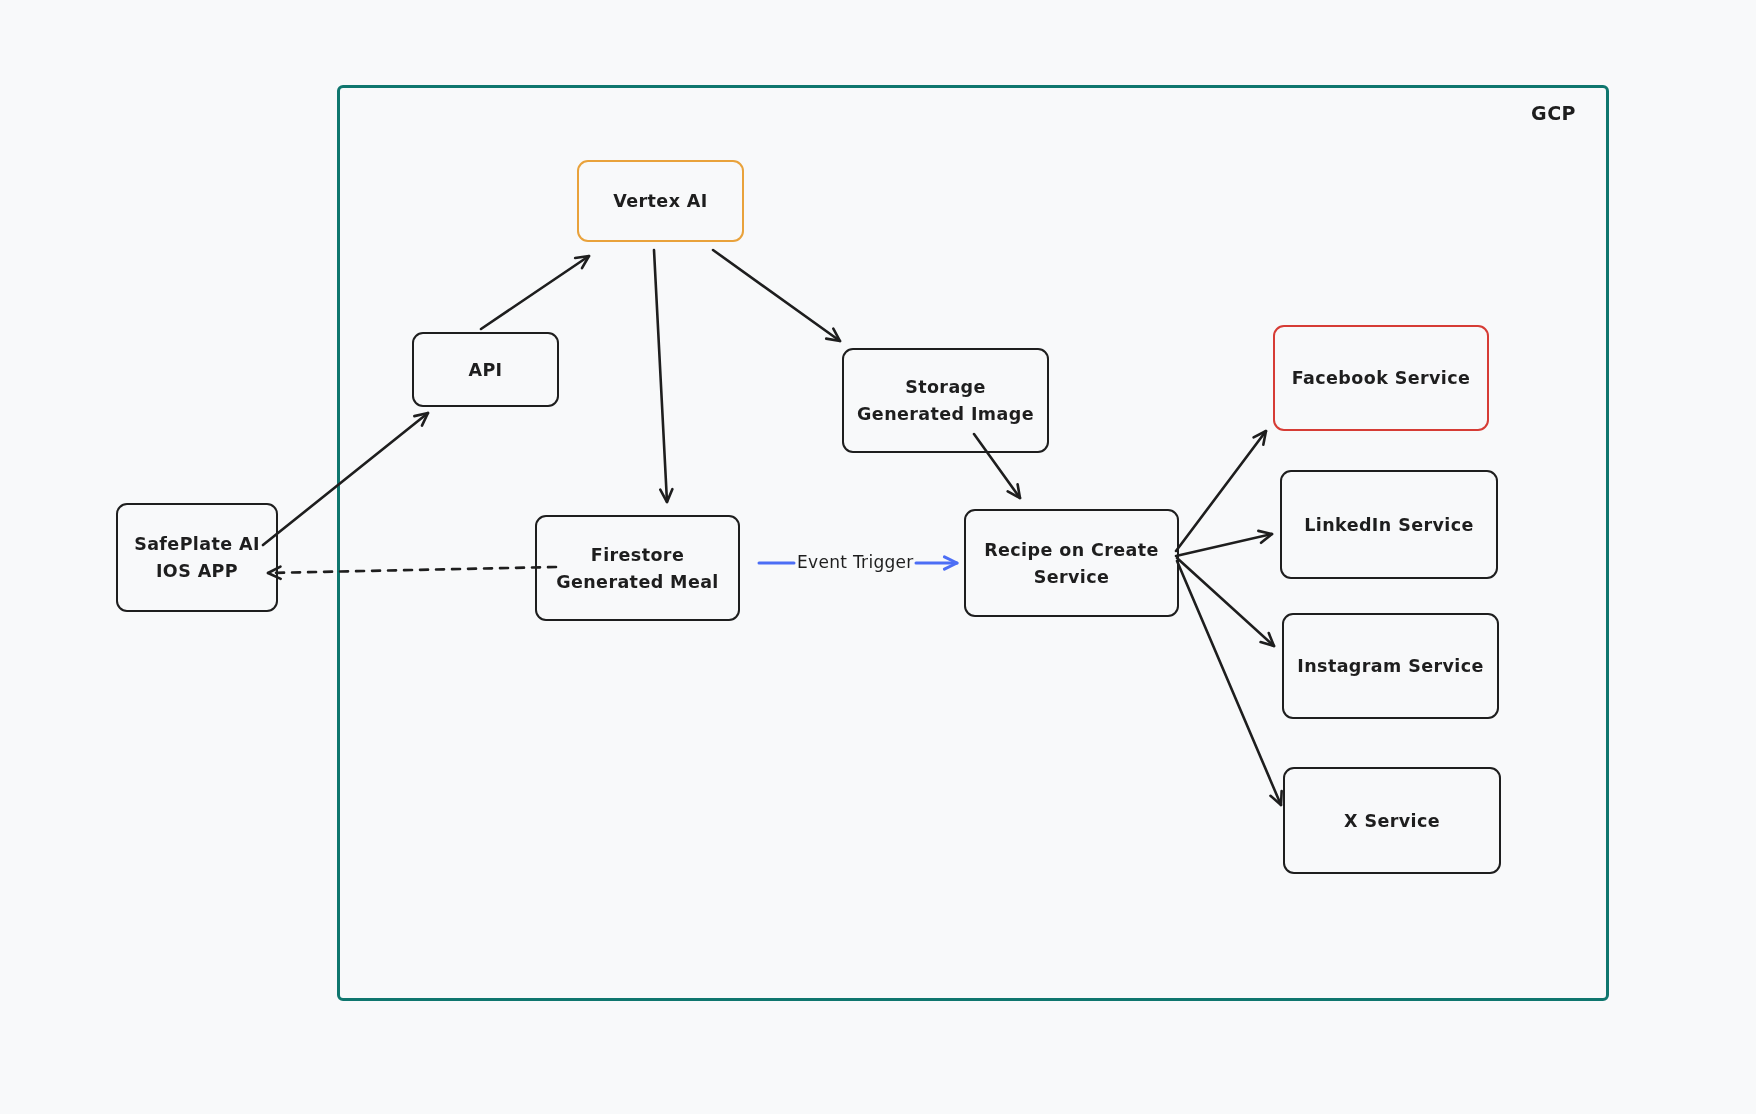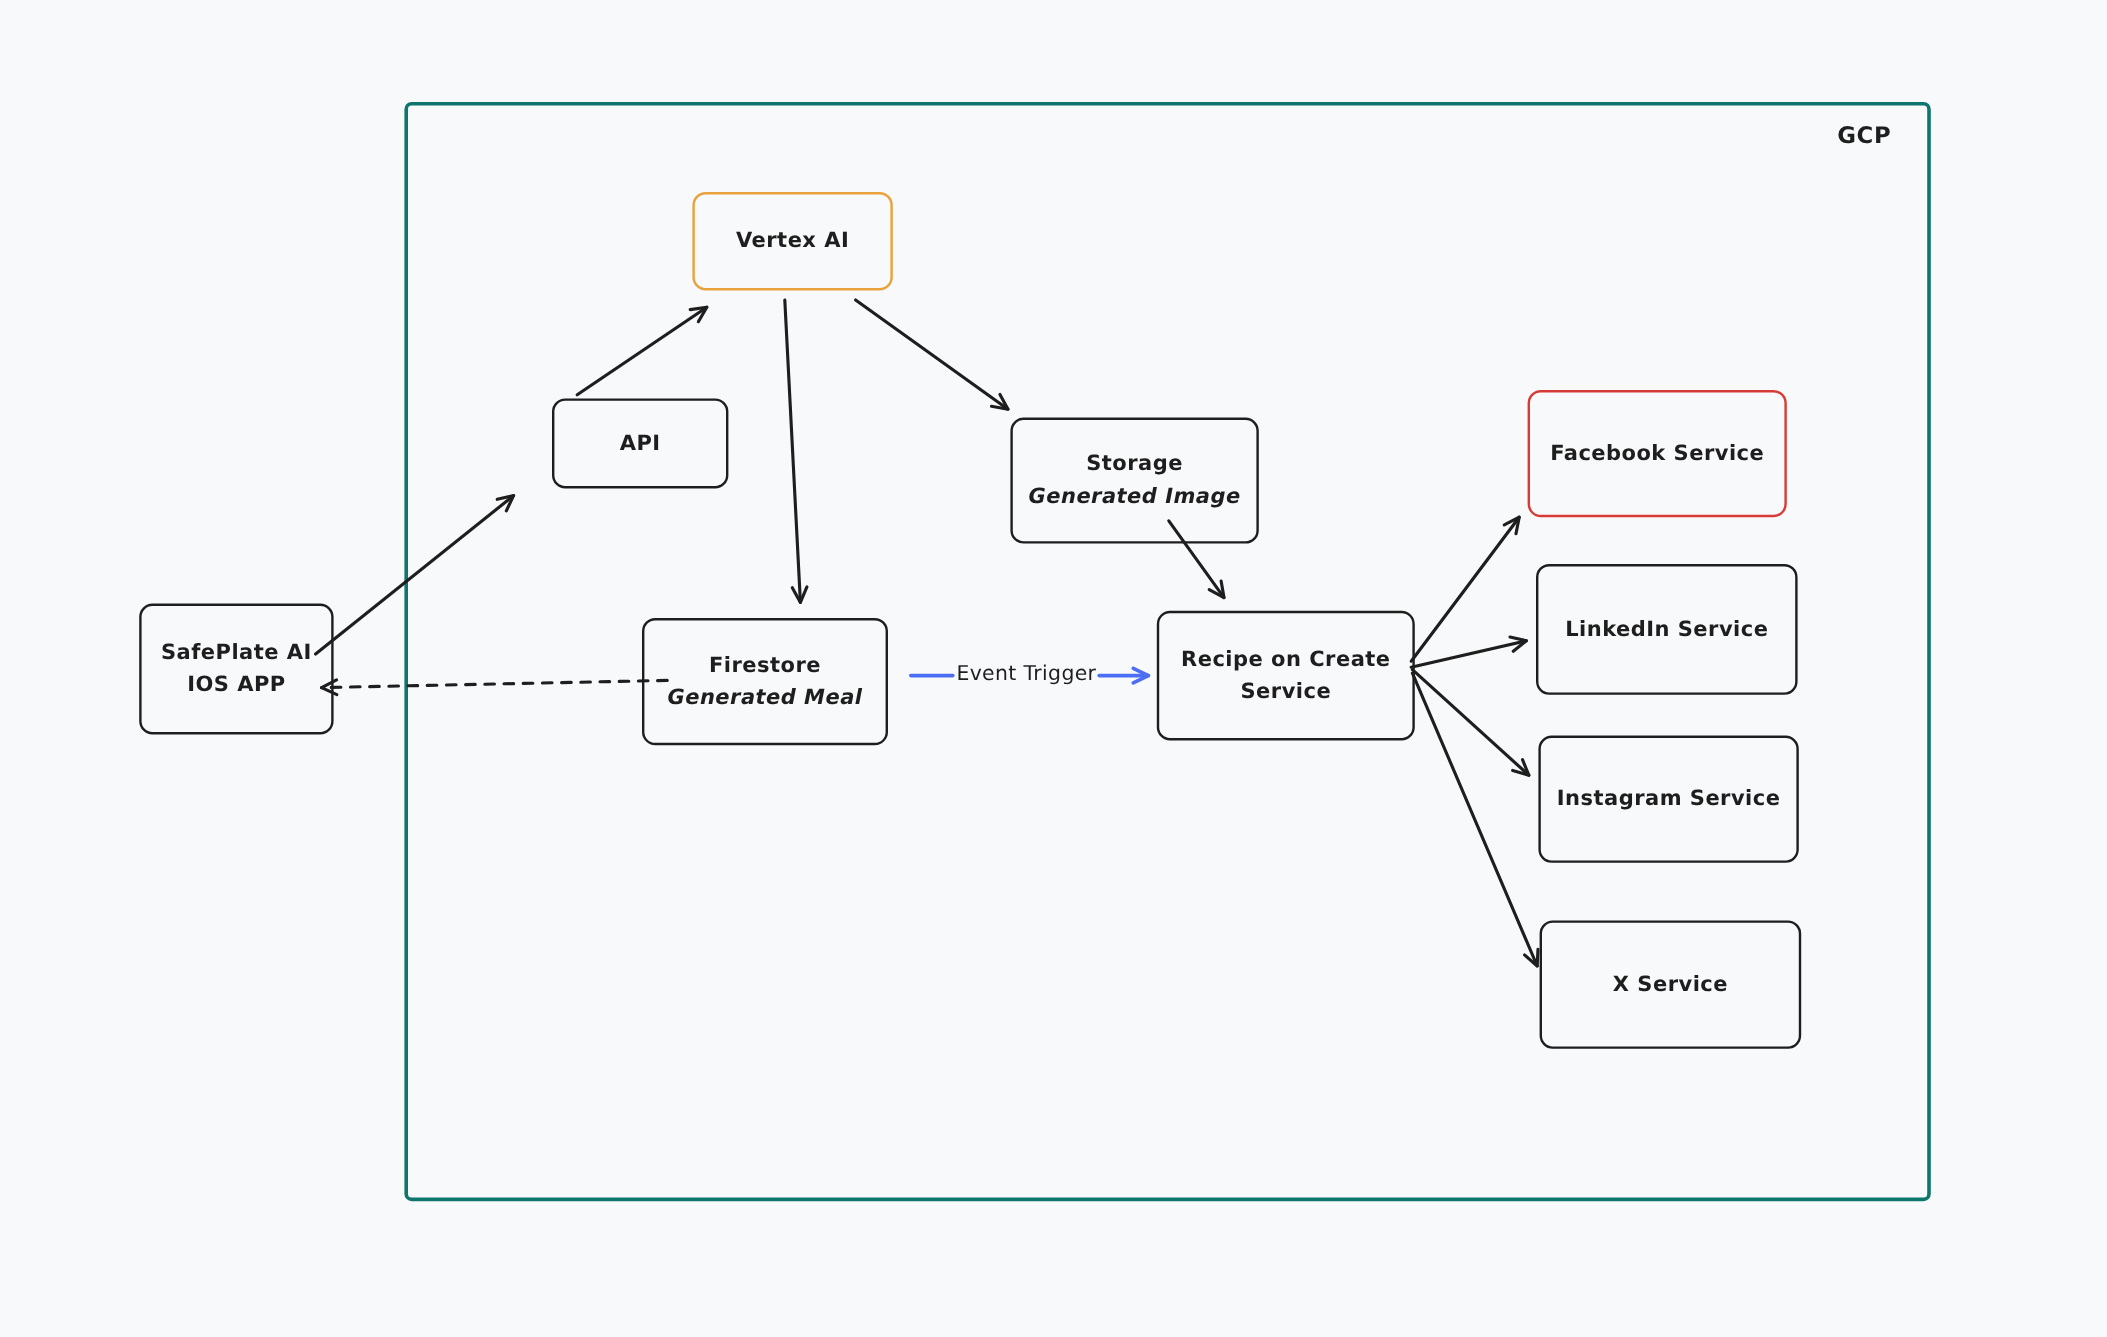--- a/index.html
+++ b/index.html
@@ -10,21 +10,21 @@
   }
   #edges{position:absolute;left:0;top:0;z-index:2;pointer-events:none;}
   .frame{position:absolute;border:3px solid #0f766e;border-radius:6px;z-index:1;background:transparent;}
   .frame-label{position:absolute;top:14px;right:30px;font-weight:bold;font-size:19px;letter-spacing:.5px;}
   .node{
     position:absolute;z-index:3;background:transparent;
     border:2.6px solid #1e1e1e;border-radius:11px;
     display:flex;flex-direction:column;align-items:center;justify-content:center;gap:7px;
   }
   .node .t{font-weight:bold;font-size:17.5px;letter-spacing:.4px;white-space:nowrap;}
-  .node .t.i{font-style:italic;}
+  .node .t.i{}
   .edge-label{position:absolute;z-index:3;font-weight:normal;font-size:17px;letter-spacing:.3px;white-space:nowrap;}
 </style>
 </head>
 <body style="background: rgb(248, 249, 250);">
 
 <div class="frame" style="left:337px;top:85px;width:1266px;height:910px;">
   <div class="frame-label">GCP</div>
 </div>
 
 <svg id="edges" width="1756" height="1114" viewBox="0 0 1756 1114">
@@ -55,21 +55,21 @@
     </g>
 </svg>
 
 <div class="edge-label" style="left:797px;top:552px;">Event Trigger</div>
 
 <div class="node" style="left:116px;top:503px;width:158px;height:105px;">
   <div class="t">SafePlate AI</div>
   <div class="t">IOS APP</div>
 </div>
 
-<div class="node" style="left:412px;top:332px;width:143px;height:71px;margin-left:48px;">
+<div class="node" style="left:412px;top:332px;width:143px;height:71px;">
   <div class="t">API</div>
 </div>
 
 <div class="node" style="left: 577px; top: 160px; width: 163px; height: 78px; border-color: rgb(233, 162, 59);">
   <div class="t">Vertex AI</div>
 </div>
 
 <div class="node" style="left:842px;top:348px;width:203px;height:101px;">
   <div class="t">Storage</div>
   <div class="t i">Generated Image</div>

